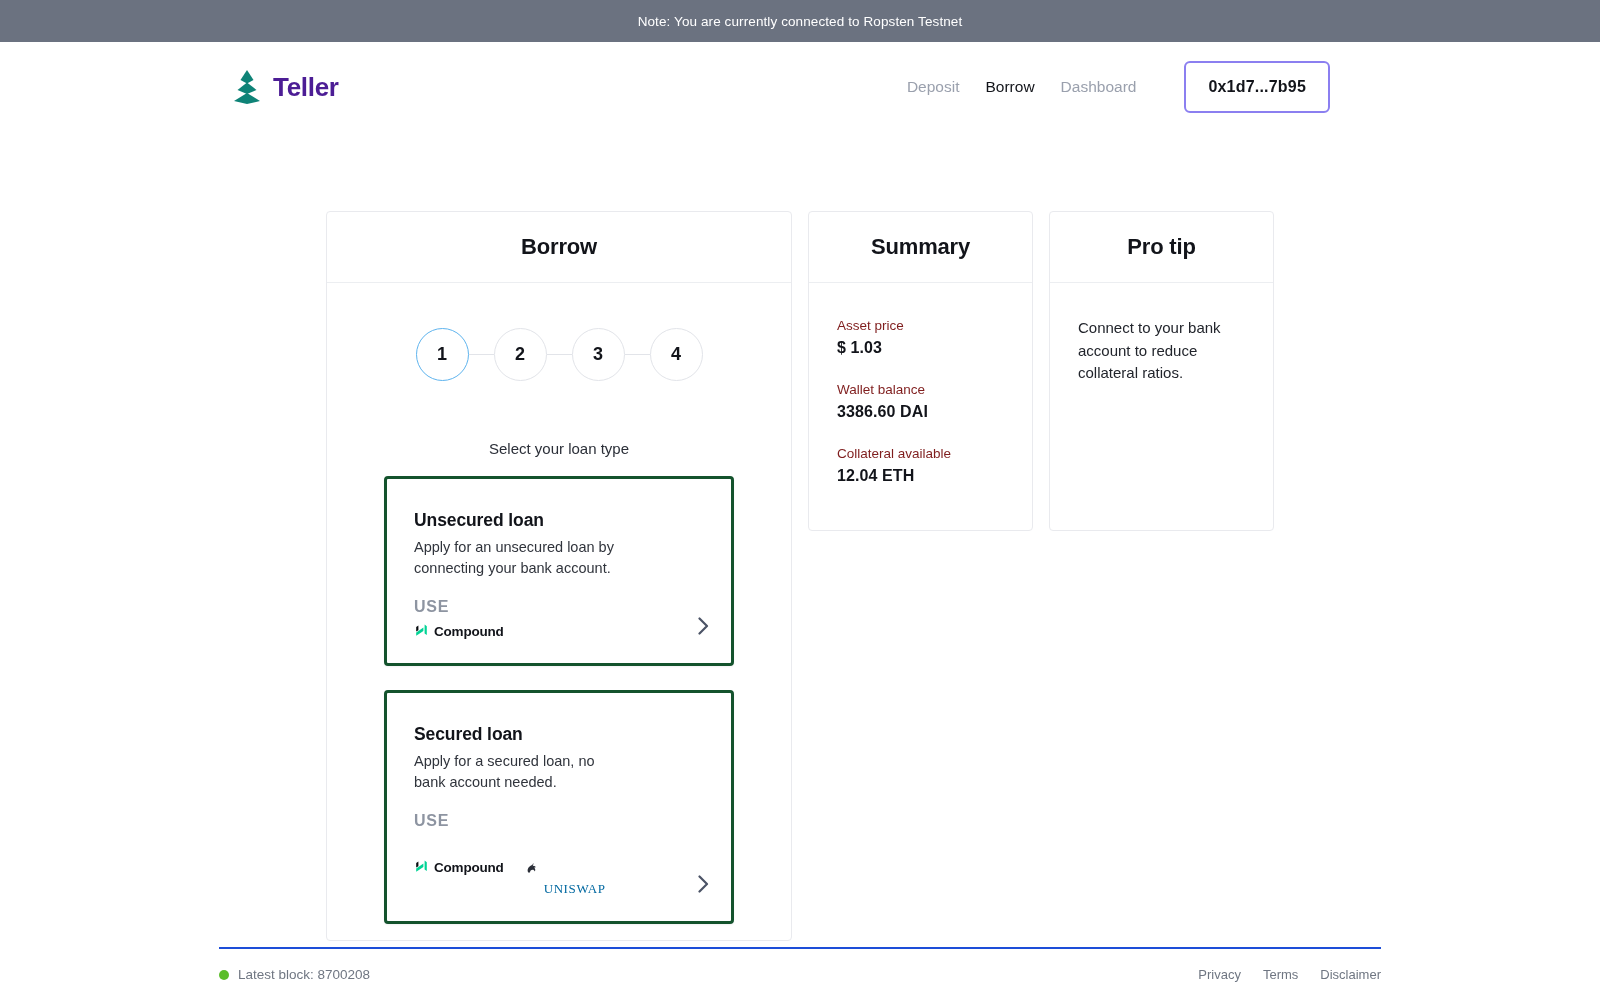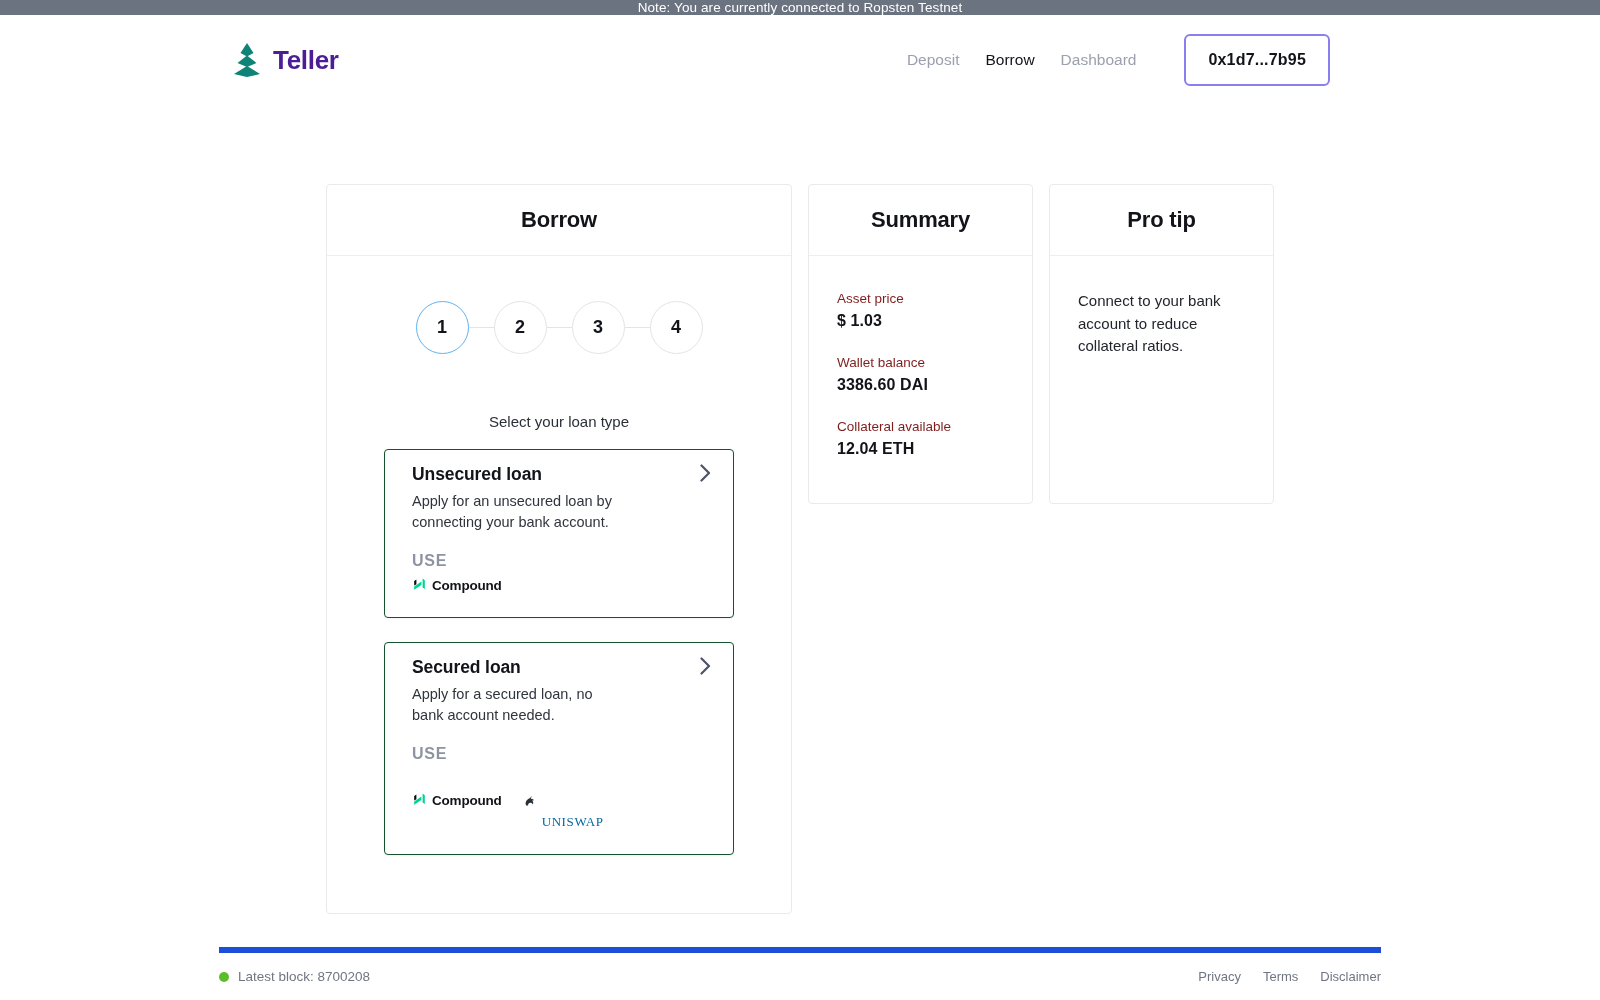--- a/index.html
+++ b/index.html
@@ -16,21 +16,21 @@
   .page {
     position: relative;
     width: 1600px;
     height: 1000px;
     display: flex;
     flex-direction: column;
   }
 
   
   .testnet-banner {
-    height: 15px;
+    height: 42px;
     background: #6b7280;
     color: #ffffff;
     display: flex;
     align-items: center;
     justify-content: center;
     font-size: 13.5px;
     letter-spacing: 0.1px;
     flex: 0 0 auto;
   }
 
@@ -151,27 +151,27 @@
   .select-caption {
     margin-top: 59px;
     text-align: center;
     font-size: 15px;
     color: #2b2f38;
   }
 
   .loan-cards { margin-top: 19px; padding: 0 57px; }
 
   .loan-card {
-    border: 1px solid #14532d;
+    border: 3px solid #14532d;
     border-radius: 4px;
     box-shadow: 0 1px 2px rgba(20, 24, 40, 0.05);
     background: #fff;
-    padding: 14px 22px 24px 27px;
-    display: flex;
-    align-items: flex-start;
+    padding: 31px 22px 24px 27px;
+    display: flex;
+    align-items: flex-end;
     cursor: pointer;
   }
   .loan-card + .loan-card { margin-top: 24px; }
 
   .loan-main { flex: 1 1 auto; }
   .loan-title {
     font-size: 17.5px;
     font-weight: 700;
     color: #12141a;
     letter-spacing: -0.1px;
@@ -234,21 +234,21 @@
   .protip-text {
     font-size: 15px;
     line-height: 1.5;
     color: #22252c;
   }
 
   
   .footer {
     flex: 0 0 auto;
     height: 53px;
-    border-top: 6px solid #1d4ed8;
+    border-top: 2px solid #1d4ed8;
     margin: 0 219px;
     display: flex;
     justify-content: space-between;
   }
   .block-status { display: flex; align-items: center; gap: 9px; }
   .block-dot {
     width: 10px; height: 10px; border-radius: 50%;
     background: #5bbd2a; flex: 0 0 auto;
   }
   .block-text { font-size: 13.5px; color: #6f7682; }

